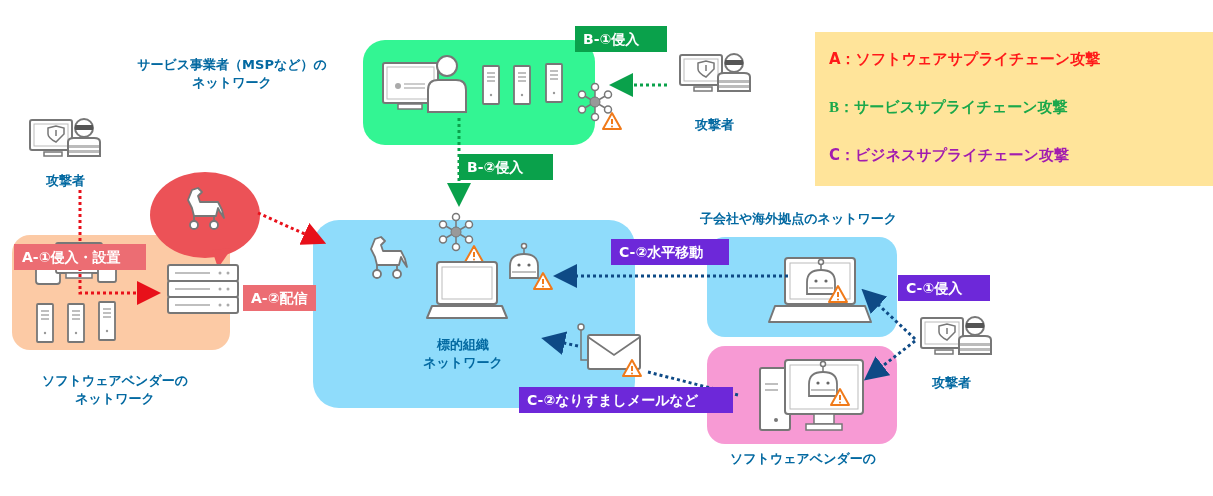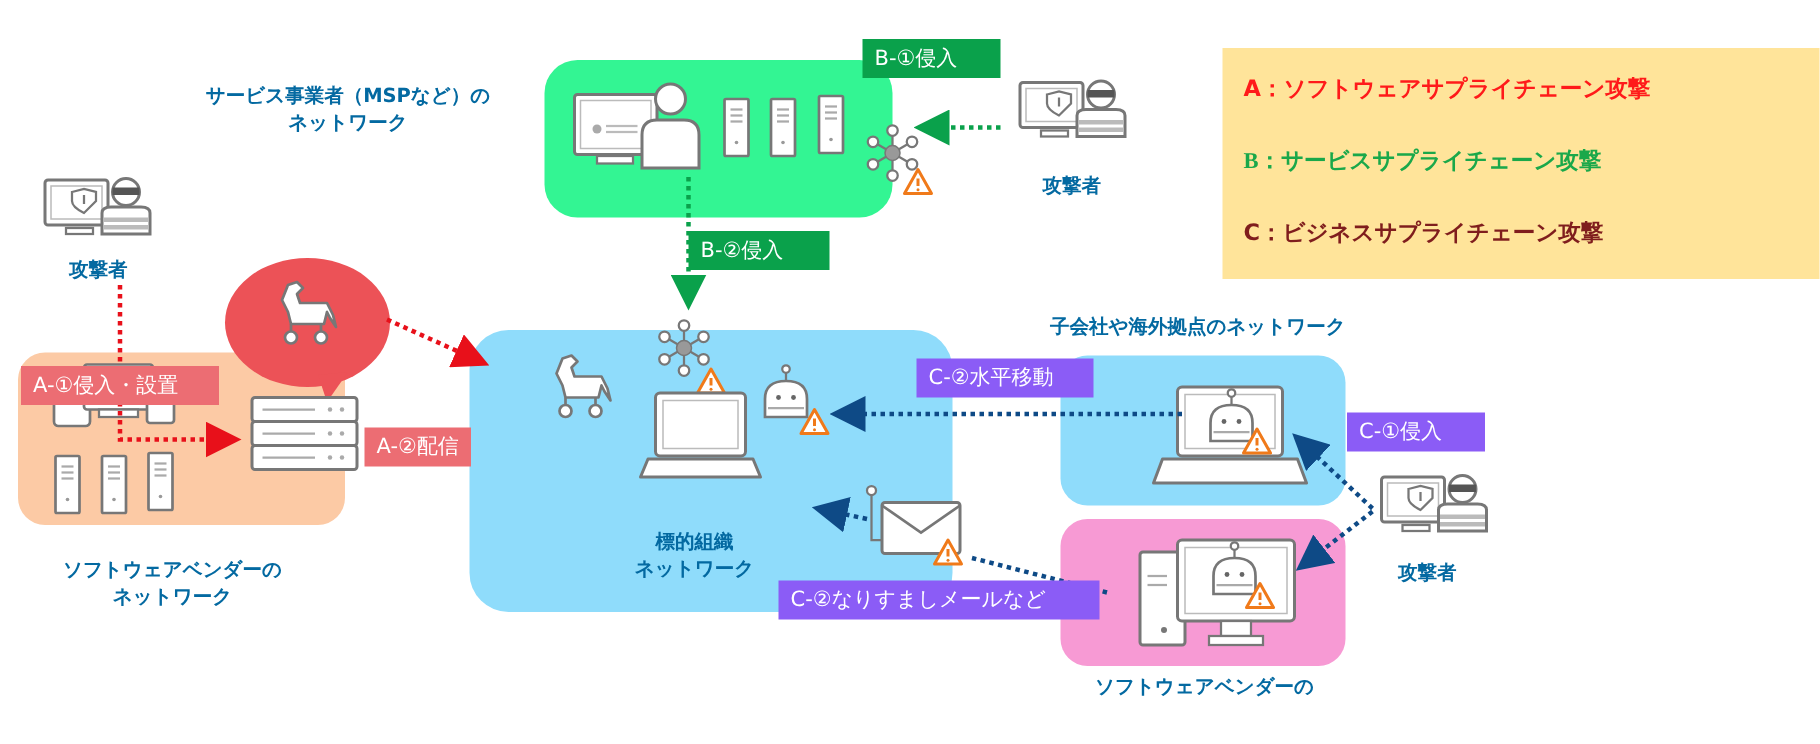--- a/index.html
+++ b/index.html
@@ -1,23 +1,23 @@
 <!DOCTYPE html>
 <html><head>
 <meta charset="utf-8">
 <style>
   html, body { margin:0; padding:0; background:#ffffff; }
   body { width:1213px; height:496px; position:relative; overflow:hidden;
          font-family:"DejaVu Sans", "Liberation Sans", sans-serif; }
   .zone { position:absolute; border-radius:22px; }
   .caption { position:absolute; color:#0369a1; font-size:13px; font-weight:bold; text-align:center; line-height:18px; white-space:nowrap; }
-  .tag { position:absolute; color:#ffffff; font-size:14px; font-weight:normal; padding:0 8px; height:26px; line-height:26px; white-space:nowrap; }
+  .tag { position:absolute; color:#ffffff; font-size:14px; font-weight:bold; padding:0 8px; height:26px; line-height:26px; white-space:nowrap; }
   .tag-a { background:#ec6d73;margin-top:32px; }
   .tag-b { background:#0aa14b; }
-  .tag-c { background:#8b5cf6; }
+  .tag-c { background:#6d28d9; }
   .legend { position:absolute; left:815px; top:32px; width:444px; height:154px; background:#ffe49a; }
   .legend-item { position:absolute; left:14px; font-size:15px; font-weight:bold; white-space:nowrap; }
   svg.overlay { position:absolute; left:0; top:0; }
 </style>
 </head>
 <body>
 
 <div class="zone" style="left:363px;top:40px;width:232px;height:105px;background:#33f593;"></div>
 <div class="zone" style="left:12px;top:235px;width:218px;height:115px;background:#fccaa5;border-radius:18px;"></div>
 <div class="zone" style="left:313px;top:220px;width:322px;height:188px;background:#8fdcfb;border-radius:26px;"></div>
@@ -198,21 +198,21 @@
 </svg>
 
 <div class="caption" style="left:112px;top:56px;width:240px;">
   <div>サービス事業者（MSPなど）の</div>
   <div>ネットワーク</div>
 </div>
 <div class="caption" style="left:10px;top:372px;width:210px;">
   <div>ソフトウェアベンダーの</div>
   <div>ネットワーク</div>
 </div>
-<div class="caption" style="left:408px;top:336px;width:110px;margin-top:17px;">
+<div class="caption" style="left:408px;top:336px;width:110px;">
   <div>標的組織</div>
   <div>ネットワーク</div>
 </div>
 <div class="caption" style="left:700px;top:210px;">子会社や海外拠点のネットワーク</div>
 <div class="caption" style="left:730px;top:450px;">ソフトウェアベンダーの</div>
 
 <div class="caption" style="left:46px;top:172px;">攻撃者</div>
 <div class="caption" style="left:695px;top:116px;">攻撃者</div>
 <div class="caption" style="left:932px;top:374px;">攻撃者</div>
 
@@ -220,14 +220,14 @@
 <div class="tag tag-a" style="left:243px;top:253px;">A-②配信</div>
 <div class="tag tag-b" style="left:575px;top:26px;width:76px;">B-①侵入</div>
 <div class="tag tag-b" style="left:459px;top:154px;width:78px;">B-②侵入</div>
 <div class="tag tag-c" style="left:898px;top:275px;width:76px;">C-①侵入</div>
 <div class="tag tag-c" style="left:611px;top:239px;width:102px;">C-②水平移動</div>
 <div class="tag tag-c" style="left:519px;top:387px;width:198px;">C-②なりすましメールなど</div>
 
 <div class="legend">
   <div class="legend-item" style="top:18px;color:#ff1a1a;">A：ソフトウェアサプライチェーン攻撃</div>
   <div class="legend-item" style="top:66px;color:#1aa84a;font-family:Liberation Serif, serif;">B：サービスサプライチェーン攻撃</div>
-  <div class="legend-item" style="top:114px;color:#7f1d1d;">C：ビジネスサプライチェーン攻撃</div>
+  <div class="legend-item" style="top:114px;color:#a21caf;">C：ビジネスサプライチェーン攻撃</div>
 </div>
 
 </body></html>

